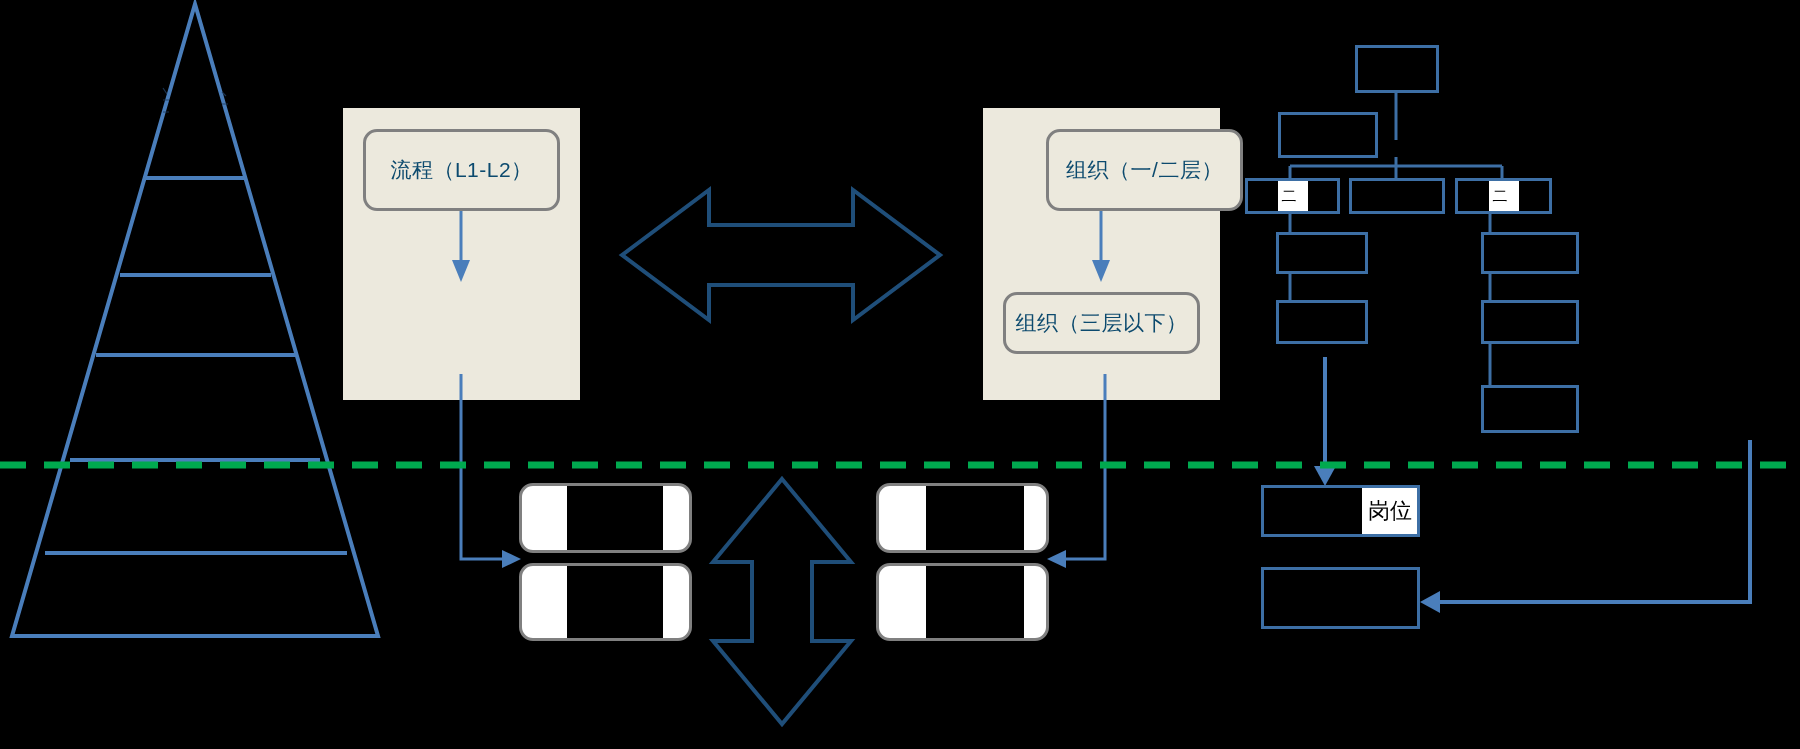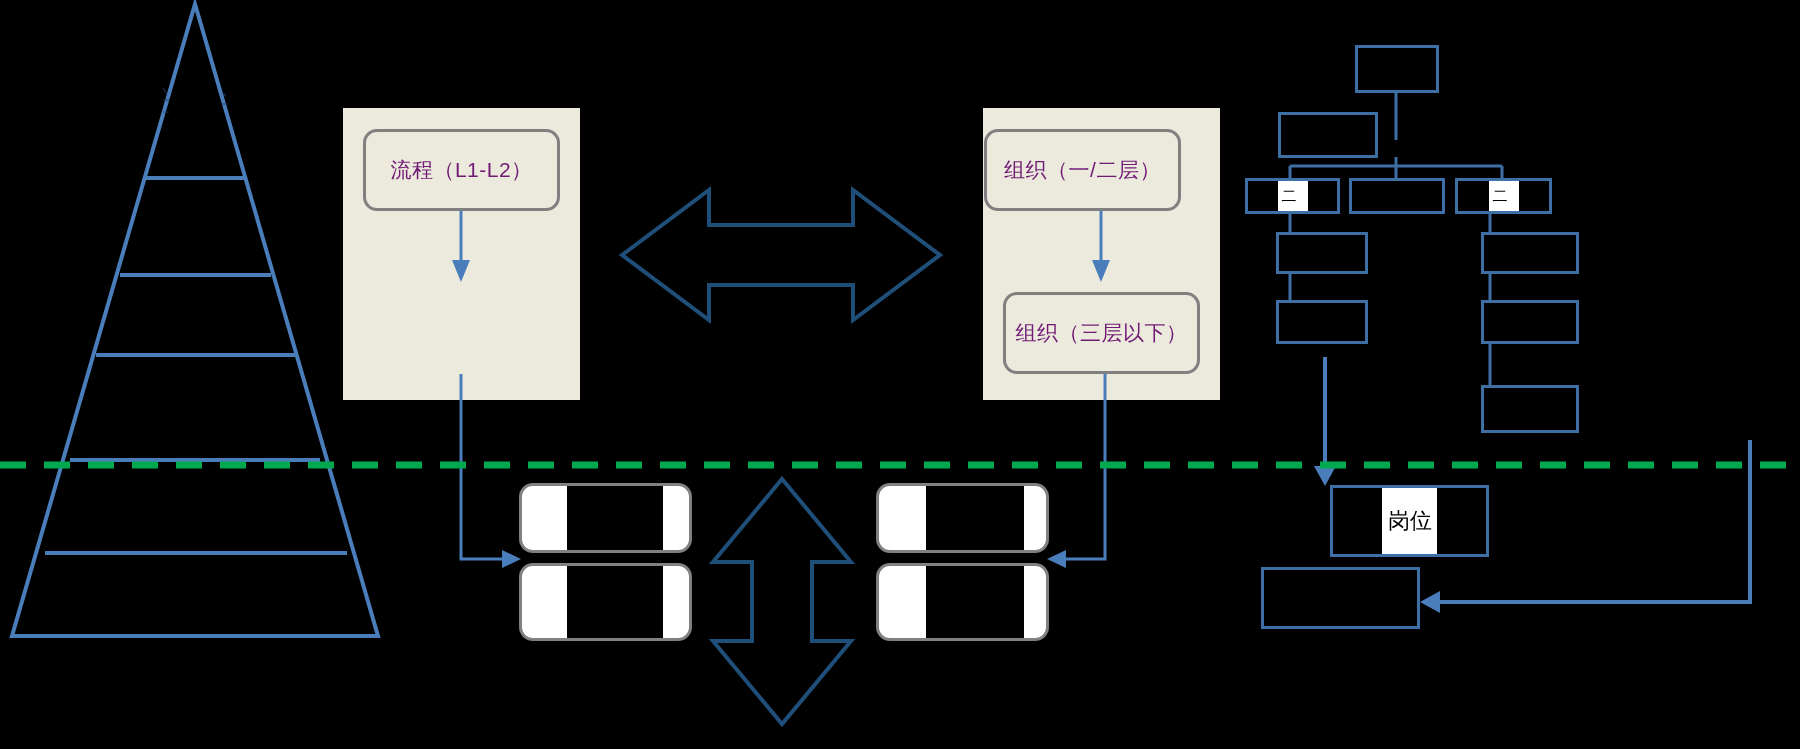--- a/index.html
+++ b/index.html
@@ -33,21 +33,21 @@
   
   .rbox {
     position: absolute;
     box-sizing: border-box;
     border: 3px solid #808080;
     border-radius: 14px;
     background: #ECE9DD;
     display: flex;
     align-items: center;
     justify-content: center;
-    color: #701a75;
+    color: #0c4a6e;
     font-size: 21px;
     letter-spacing: 0.5px;
     white-space: nowrap;
   }
 
   
   .wbox {
     position: absolute;
     box-sizing: border-box;
     border: 3px solid #808080;
@@ -114,25 +114,25 @@
 
   <div class="panel" style="left:343px; top:108px; width:237px; height:292px;"></div>
 
   <div class="rbox" style="left:363px; top:129px; width:197px; height:82px;">
     <span>流程（L1-L2）</span>
   </div>
 
 
   <div class="panel" style="left:983px; top:108px; width:237px; height:292px;"></div>
 
-  <div class="rbox" style="left:984px; top:129px; width:197px; height:82px;">
+  <div class="rbox" style="left:1046px; top:129px; width:197px; height:82px;">
     <span>组织（一/二层）</span>
   </div>
 
-  <div class="rbox" style="left:1003px; top:292px; width:197px; height:82px;">
+  <div class="rbox" style="left:1003px; top:292px; width:197px; height:62px;">
     <span>组织（三层以下）</span>
   </div>
 
   <div class="wbox" style="left:519px; top:483px; width:173px; height:70px;">
     <div class="mask" style="left:45px; width:96px;"></div>
   </div>
   <div class="wbox" style="left:519px; top:563px; width:173px; height:78px;">
     <div class="mask" style="left:45px; width:96px;"></div>
   </div>
 
@@ -192,21 +192,21 @@
   <div class="obox" style="left:1276px; top:232px; width:92px; height:42px;"></div>
 
   <div class="obox" style="left:1276px; top:300px; width:92px; height:44px;"></div>
 
   <div class="obox" style="left:1481px; top:232px; width:98px; height:42px;"></div>
 
   <div class="obox" style="left:1481px; top:300px; width:98px; height:44px;"></div>
 
   <div class="obox" style="left:1481px; top:385px; width:98px; height:48px;"></div>
 
-  <div class="obox labeled" style="left:1330px; top:485px; width:159px; height:72px;">
+  <div class="obox labeled" style="left:1261px; top:485px; width:159px; height:52px;justify-content:flex-end;">
     <span class="textchip" style="width:49px; padding-left:6px;">岗位</span>
   </div>
 
   <div class="obox" style="left:1261px; top:567px; width:159px; height:62px;"></div>
 
   <svg class="layer">
 
     <polygon points="622,255 709,190 709,225 853,225 853,190 940,255 853,320 853,285 709,285 709,320" fill="none" stroke="#1F4E79" stroke-width="4"></polygon>
 
     <polygon points="782,479 851,562 812,562 812,641 851,641 782,724 713,641 752,641 752,562 713,562" fill="none" stroke="#1F4E79" stroke-width="4"></polygon>

